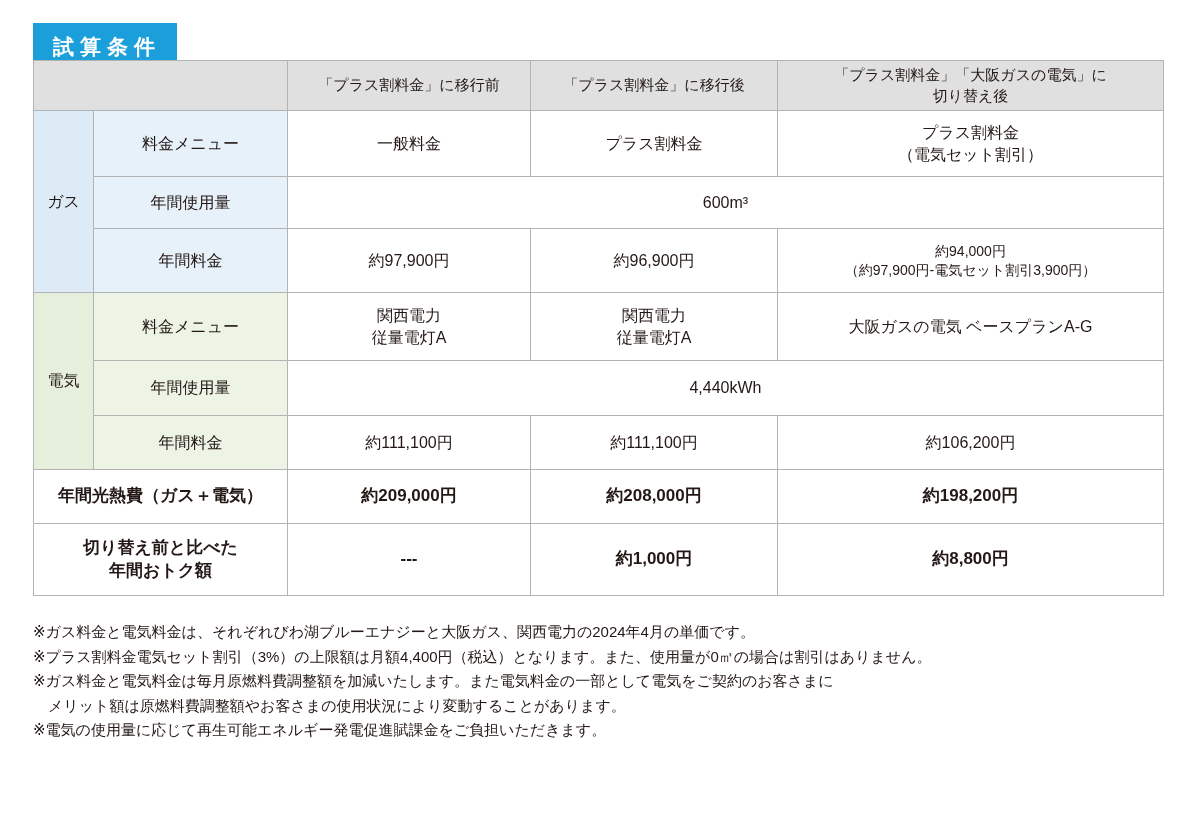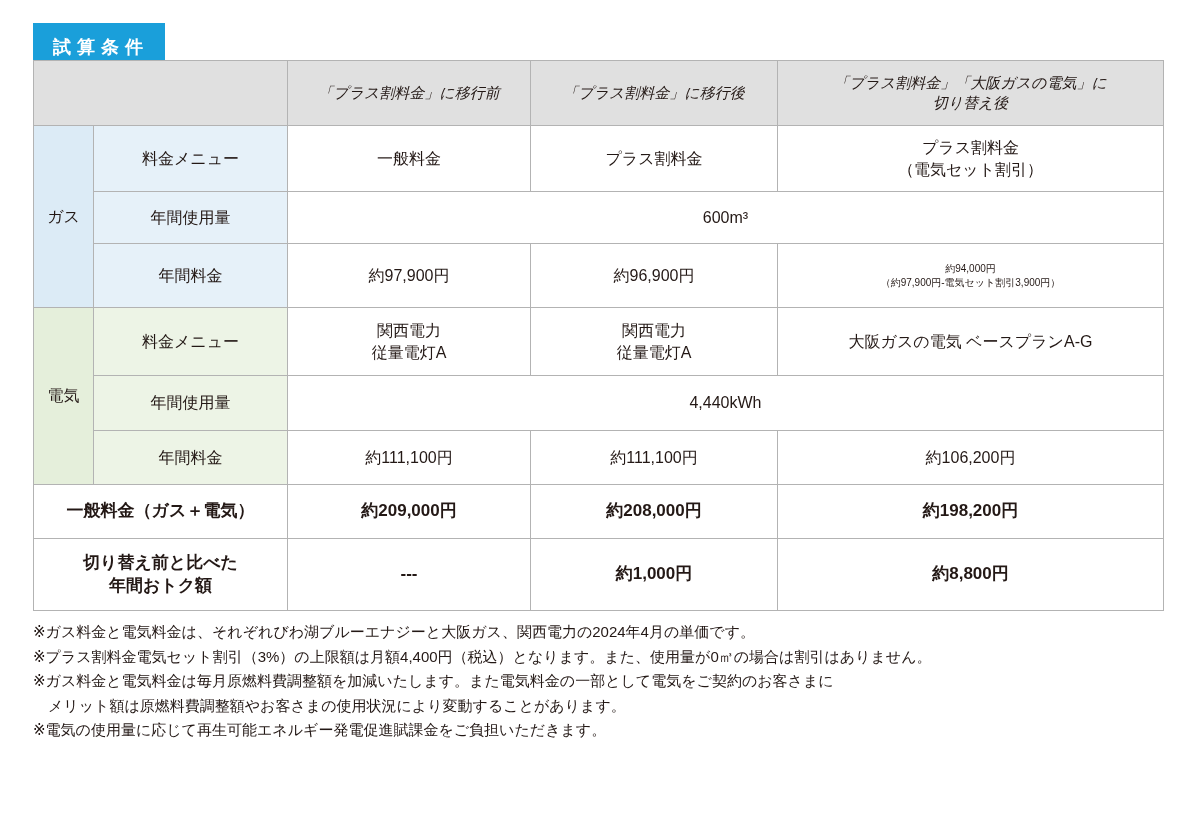--- a/index.html
+++ b/index.html
@@ -16,54 +16,54 @@
   body{
     font-family:"Liberation Sans","DejaVu Sans",sans-serif;
     color:var(--text);
     width:1196px;height:816px;position:relative;overflow:hidden;
   }
   .page{position:absolute;left:0;top:0;width:1196px;height:816px;}
 
   .title-badge{
     position:absolute;left:33px;top:23px;height:48px;
     background:var(--accent);color:#ffffff;
-    font-size:18px;font-weight:700;letter-spacing:6px;
+    font-size:21px;font-weight:700;letter-spacing:6px;
     display:flex;align-items:center;padding:0 16px 0 20px;
     box-sizing:border-box;
   }
 
   table.sim{
     position:absolute;left:33px;top:60px;width:1130px;
     border-collapse:collapse;table-layout:fixed;
     font-size:16px;color:var(--text);
   }
   table.sim th,table.sim td{
     border:1px solid var(--border);
     text-align:center;vertical-align:middle;
     font-weight:400;padding:2px 4px;box-sizing:border-box;
     line-height:1.35;
   }
-  tr.r-header{height:65px;font-style:italic;}
+  tr.r-header{height:50px;}
   tr.r-gas-menu{height:66px;}
   tr.r-gas-usage{height:52px;}
   tr.r-gas-price{height:64px;}
   tr.r-elec-menu{height:68px;}
   tr.r-elec-usage{height:55px;}
   tr.r-elec-price{height:54px;}
   tr.r-total{height:54px;}
   tr.r-savings{height:72px;}
 
   .c-blank{background:var(--header-bg);}
   .c-colhead{background:var(--header-bg);font-size:15px;}
   .c-gas-group{background:var(--gas-bg);}
   .c-gas-sub{background:var(--gas-sub-bg);}
   .c-elec-group{background:var(--elec-bg);}
   .c-elec-sub{background:var(--elec-sub-bg);}
   .c-value{background:#ffffff;}
-  .c-small{font-size:10px;}
+  .c-small{font-size:14px;}
   .bold, tr.r-total th, tr.r-total td, tr.r-savings th, tr.r-savings td{
     font-weight:700;font-size:17px;
   }
   .line{display:block;}
 
   .footnotes{
     position:absolute;left:33px;top:620px;width:1140px;
     font-size:15px;line-height:24.5px;color:var(--text);
   }
   .footnotes .fn{white-space:pre;}
@@ -141,21 +141,21 @@
       </tr>
 
       <tr class="r-elec-price">
         <th class="c-elec-sub">年間料金</th>
         <td class="c-value">約111,100円</td>
         <td class="c-value">約111,100円</td>
         <td class="c-value">約106,200円</td>
       </tr>
 
       <tr class="r-total">
-        <th class="c-value" colspan="2">一般料金（ガス＋電気）</th>
+        <th class="c-value" colspan="2">年間光熱費（ガス＋電気）</th>
         <td class="c-value">約209,000円</td>
         <td class="c-value">約208,000円</td>
         <td class="c-value">約198,200円</td>
       </tr>
 
       <tr class="r-savings">
         <th class="c-value" colspan="2">
           <span class="line">切り替え前と比べた</span>
           <span class="line">年間おトク額</span>
         </th>

